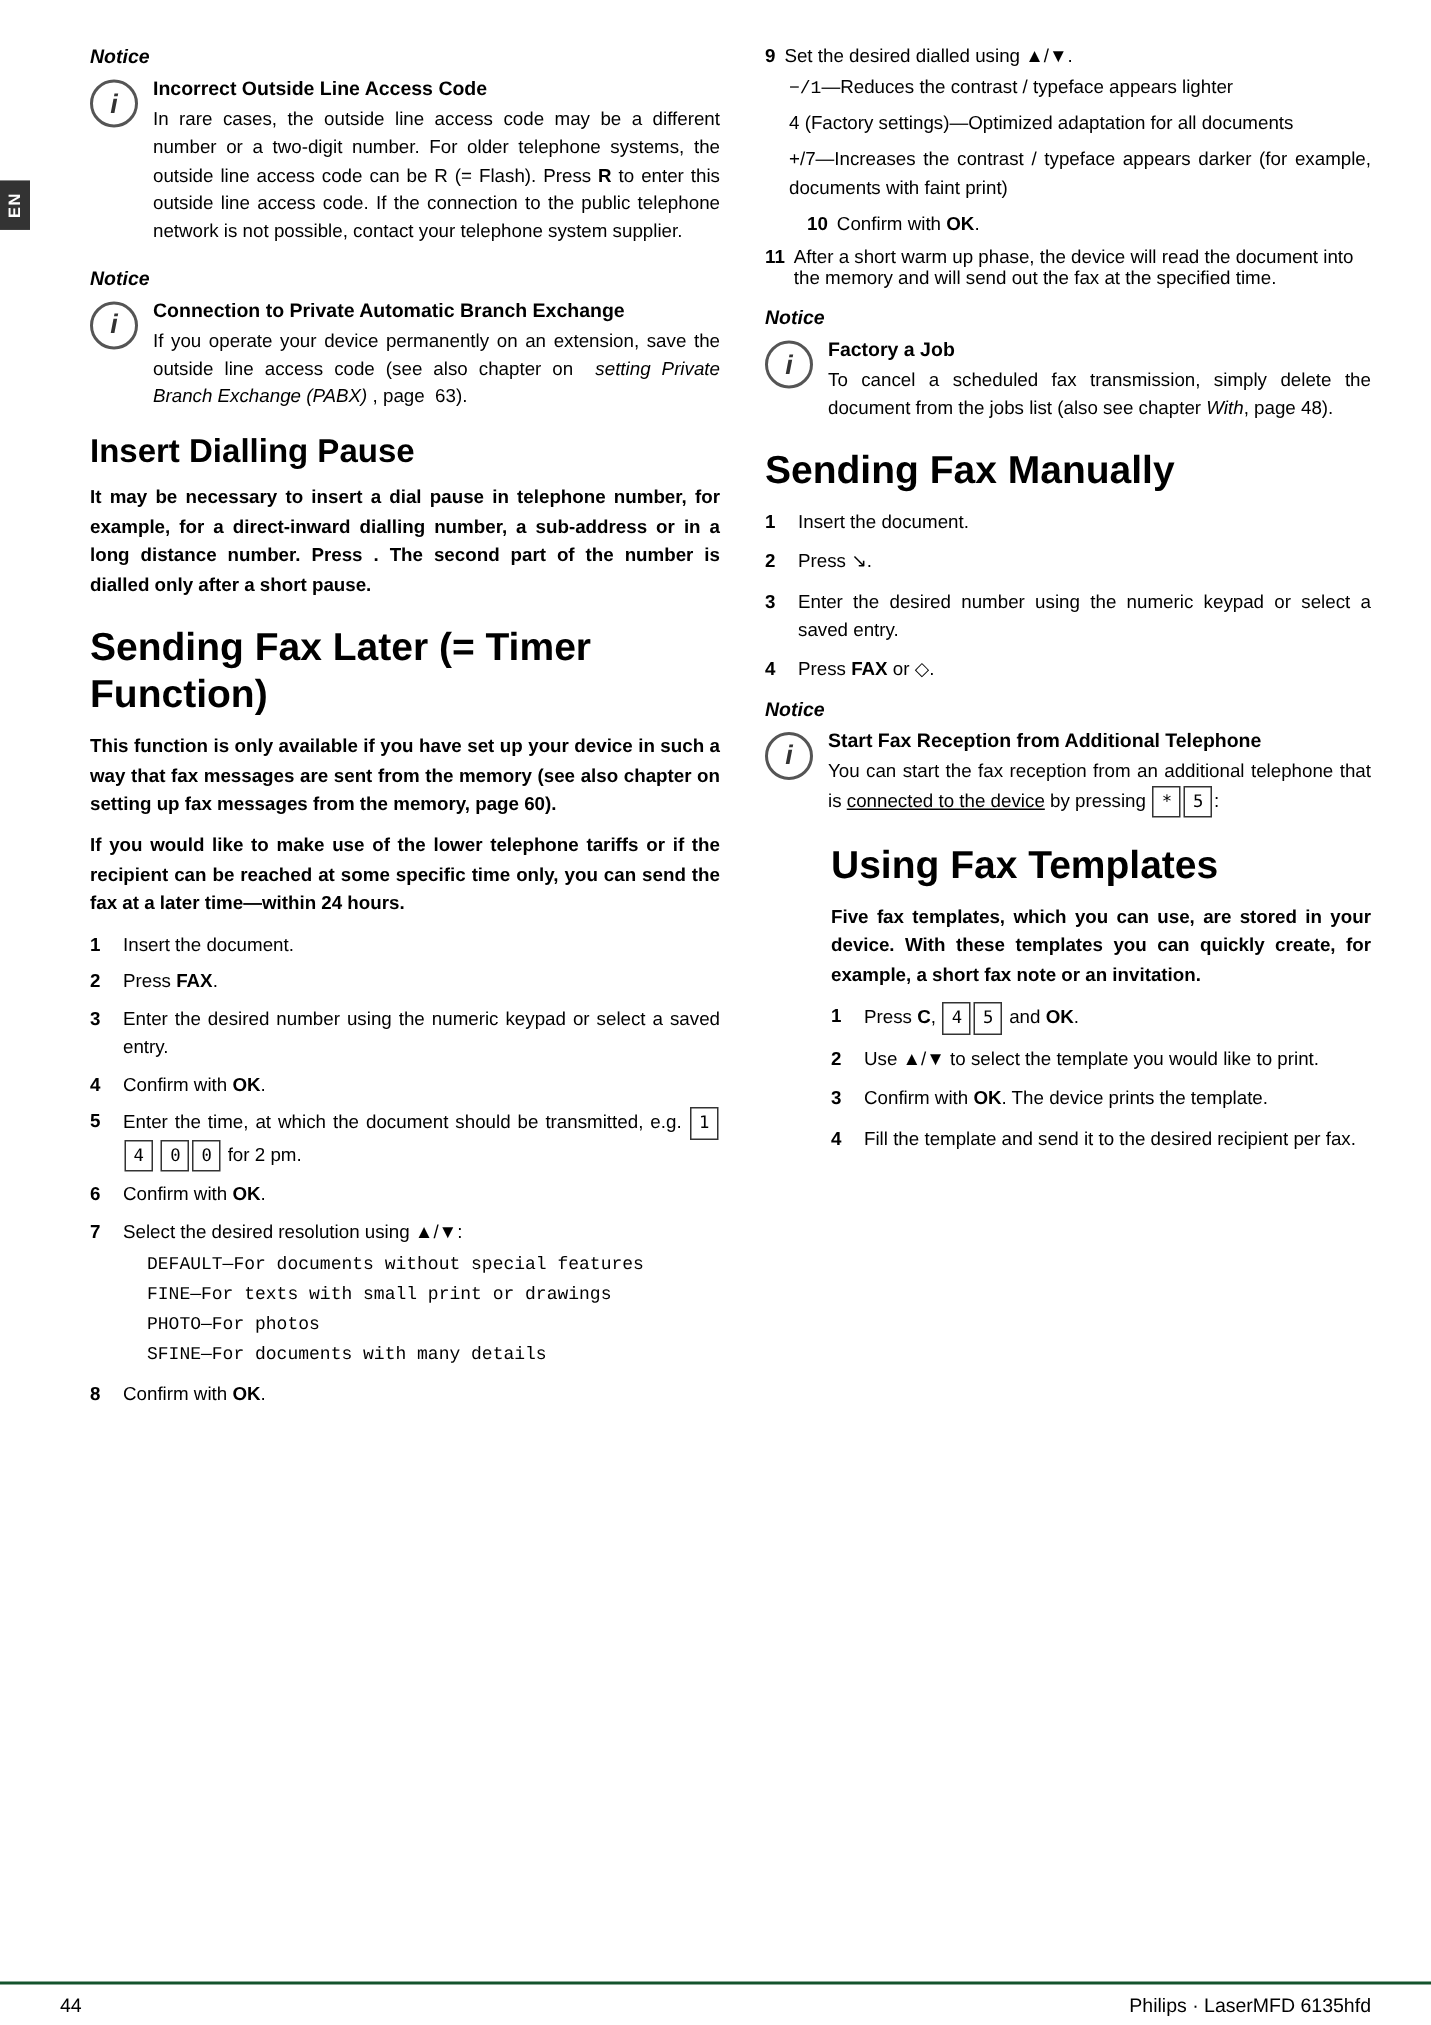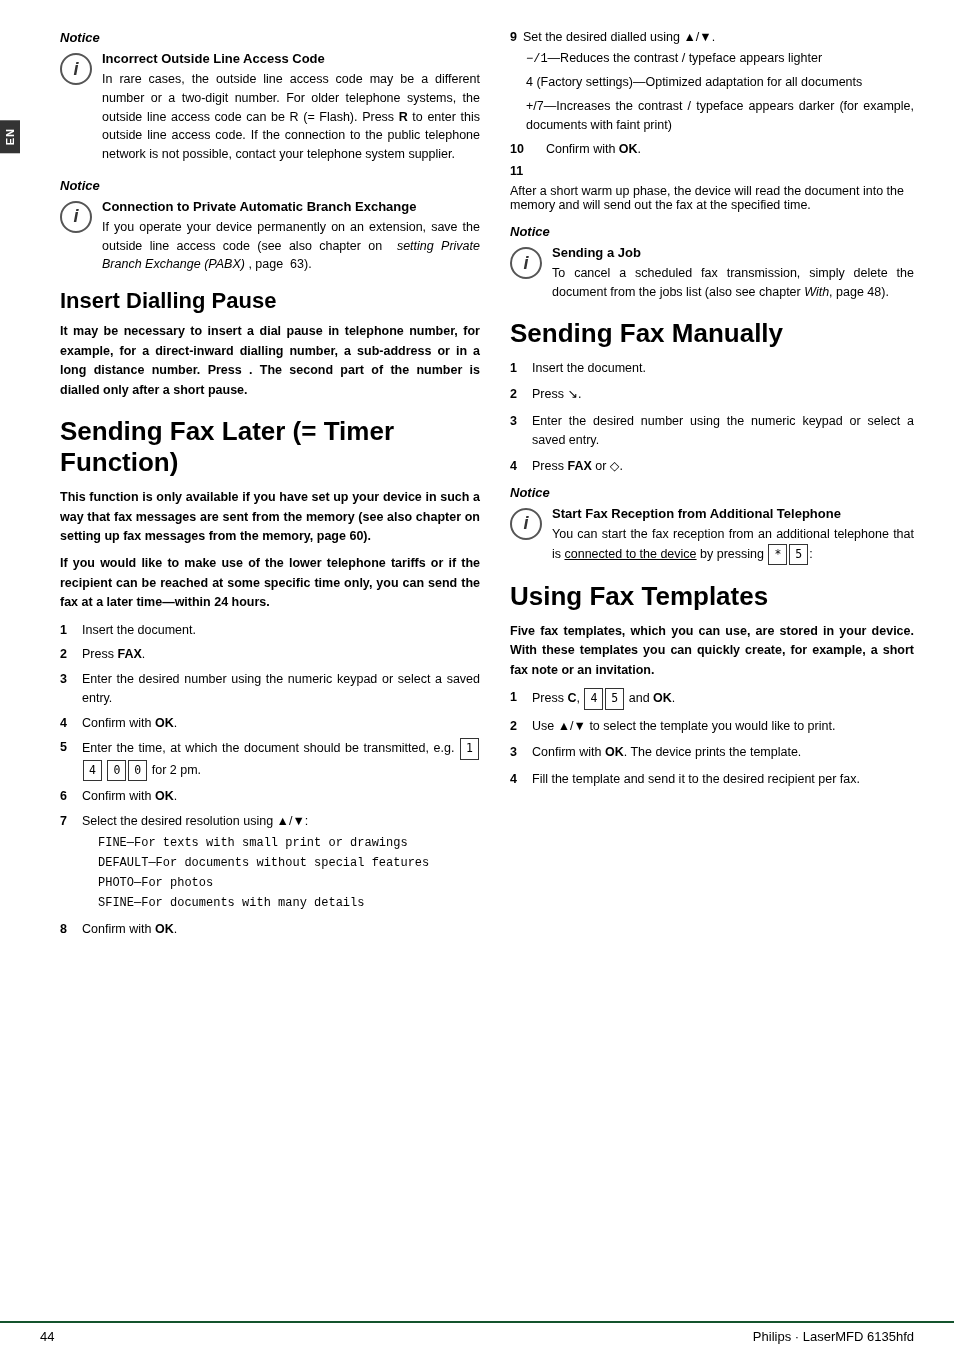--- a/index.html
+++ b/index.html
@@ -286,22 +286,22 @@
             <span class="item-content">Enter the time, at which the document should be transmitted, e.g. <span class="key-box">1</span><span class="key-box">4</span> <span class="key-box">0</span><span class="key-box">0</span> for 2 pm.</span>
           </li>
           <li>
             <span class="num">6</span>
             <span class="item-content">Confirm with <span class="bold">OK</span>.</span>
           </li>
           <li>
             <span class="num">7</span>
             <span class="item-content">Select the desired resolution using ▲/▼:
               <div class="indent" style="margin-top:4px;">
+                <div class="res-item">DEFAULT—For documents without special features</div>
                 <div class="res-item">FINE—For texts with small print or drawings</div>
-                <div class="res-item">DEFAULT—For documents without special features</div>
                 <div class="res-item">PHOTO—For photos</div>
                 <div class="res-item">SFINE—For documents with many details</div>
               </div>
             </span>
           </li>
           <li>
             <span class="num">8</span>
             <span class="item-content">Confirm with <span class="bold">OK</span>.</span>
           </li>
         </ul>
@@ -322,36 +322,36 @@
           </div>
           <div class="contrast-indent">
             4 (Factory settings)—Optimized adaptation for all documents
           </div>
           <div class="contrast-indent">
             +/7—Increases the contrast / typeface appears darker (for example, documents with faint print)
           </div>
         </div>
       </div>
 
-      <div style="display:flex;flex-direction:row;gap:22px;font-size:12.5px;margin-bottom:8px;">
+      <div style="display:flex;flex-direction:row;gap:6px;font-size:12.5px;margin-bottom:8px;margin-left:28px;">
         <span class="bold">10</span>
         <span>Confirm with <span class="bold">OK</span>.</span>
       </div>
 
-      <div style="display:flex;flex-direction:column;gap:6px;font-size:12.5px;margin-bottom:12px;">
+      <div style="display:flex;gap:6px;font-size:12.5px;margin-bottom:12px;">
         <span class="bold">11</span>
         <span>After a short warm up phase, the device will read the document into the memory and will send out the fax at the specified time.</span>
       </div>
 
       <div class="notice-block">
         <span class="notice-label">Notice</span>
         <div class="notice-inner">
           <div class="notice-icon">i</div>
           <div class="notice-content">
-            <div class="notice-title">Sending a Job</div>
+            <div class="notice-title">Factory a Job</div>
             <div class="notice-text">
               To cancel a scheduled fax transmission, simply delete the document from the jobs list (also see chapter <span class="italic">With</span>, page 48).
             </div>
           </div>
         </div>
       </div>
 
       <div style="margin-top:8px;">
         <div class="section-title">Sending Fax Manually</div>
         <ul class="right-numbered">
@@ -380,21 +380,21 @@
           <div class="notice-icon">i</div>
           <div class="notice-content">
             <div class="notice-title">Start Fax Reception from Additional Telephone</div>
             <div class="notice-text">
               You can start the fax reception from an additional telephone that is <span class="underline">connected to the device</span> by pressing <span class="key-box">*</span><span class="key-box">5</span>:
             </div>
           </div>
         </div>
       </div>
 
-      <div style="margin-top:12px;">
+      <div style="margin-top:12px;margin-left:44px;">
         <div class="section-title">Using Fax Templates</div>
         <div class="body-text">Five fax templates, which you can use, are stored in your device. With these templates you can quickly create, for example, a short fax note or an invitation.</div>
         <ul class="right-numbered">
           <li>
             <span class="num">1</span>
             <span>Press <span class="bold">C</span>, <span class="key-box">4</span><span class="key-box">5</span> and <span class="bold">OK</span>.</span>
           </li>
           <li>
             <span class="num">2</span>
             <span>Use ▲/▼ to select the template you would like to print.</span>

